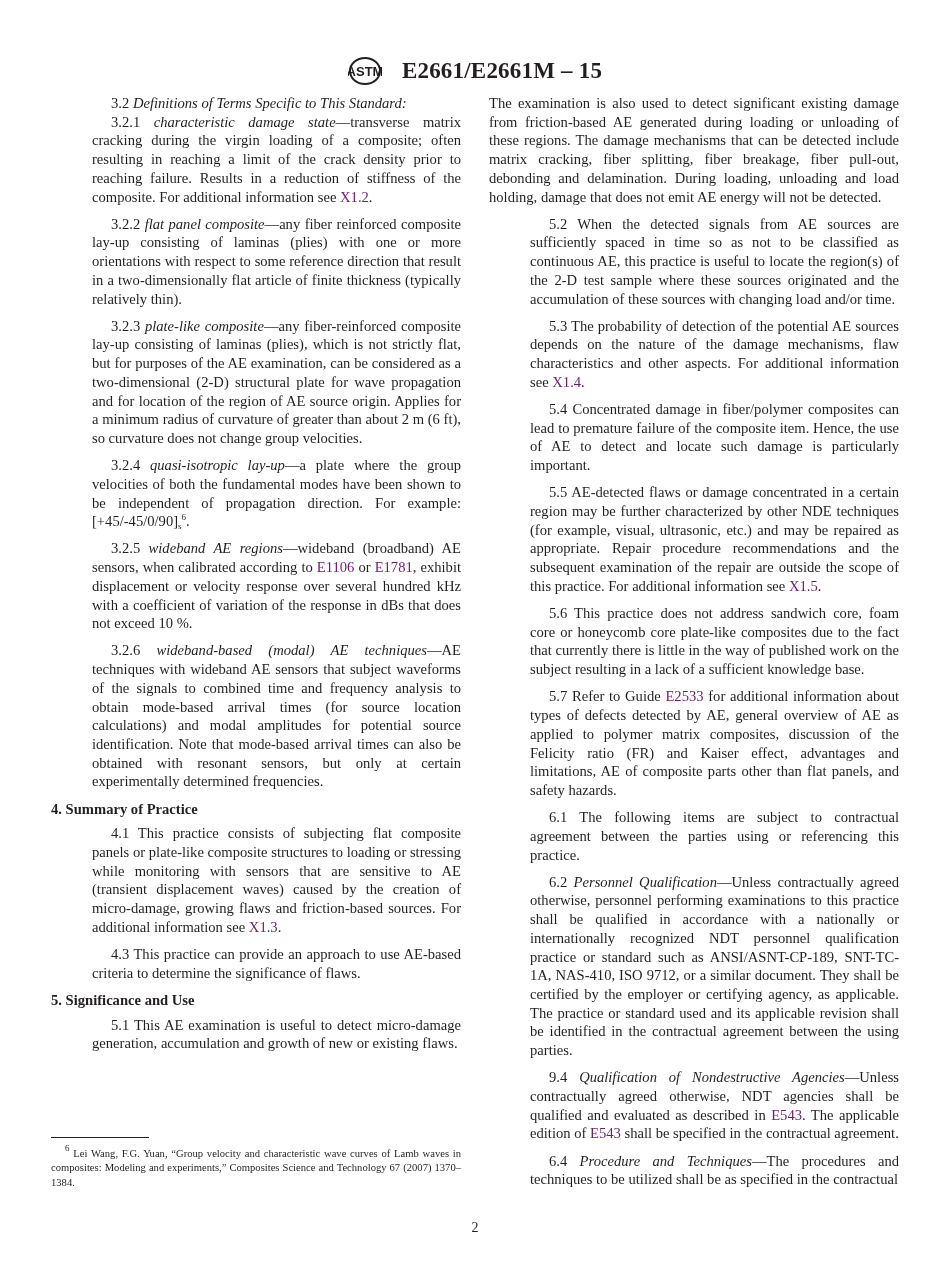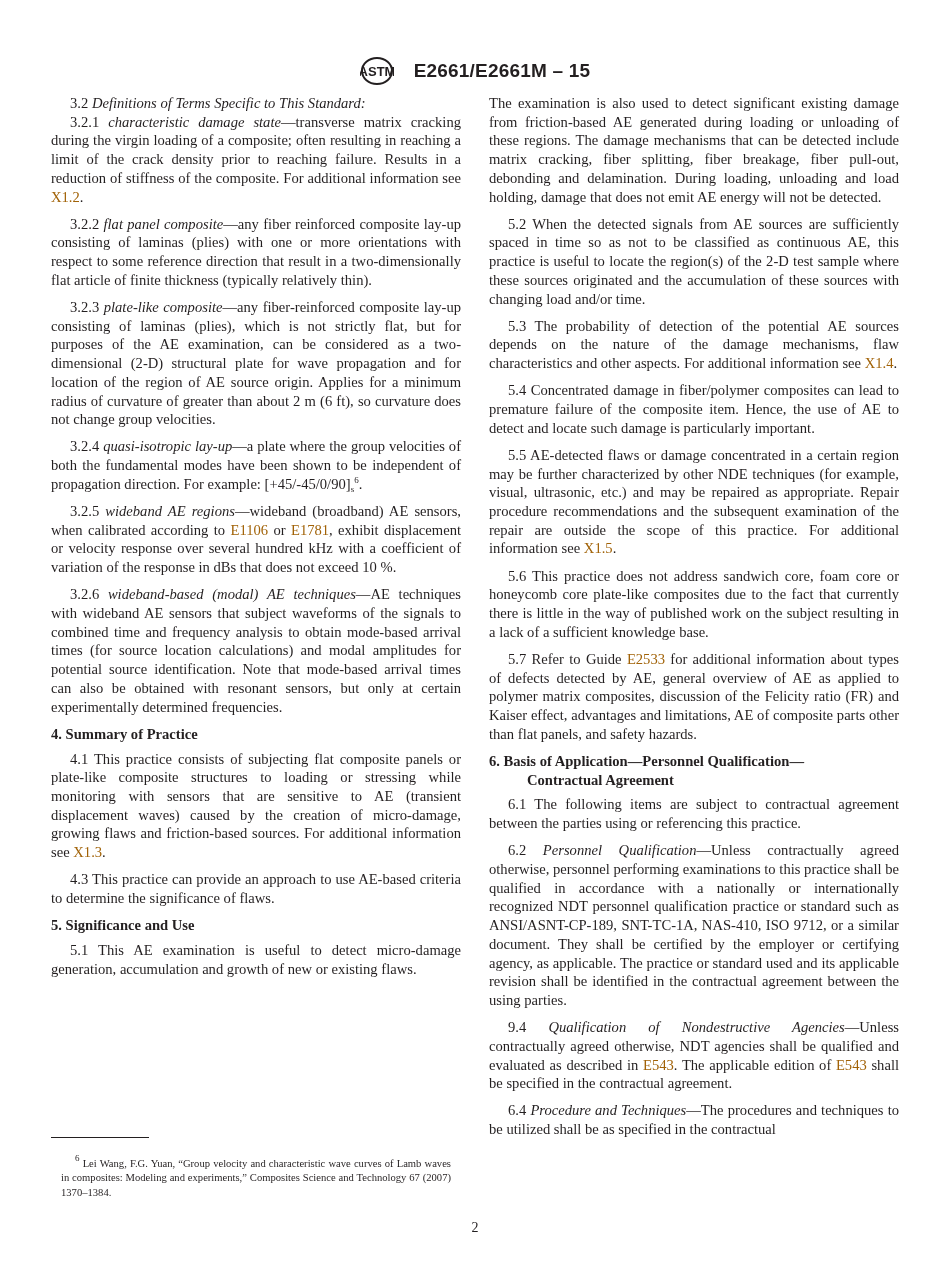--- a/index.html
+++ b/index.html
@@ -1,29 +1,29 @@
 <!DOCTYPE html>
 <html><head>
 <meta charset="utf-8">
 <style>
   html, body { margin:0; padding:0; background:#ffffff; }
   body { width:950px; height:1272px; position:relative; overflow:hidden;
          font-family:"Liberation Serif", "DejaVu Serif", serif; color:#231f20; }
   .header { position:absolute; top:56px; left:0; width:950px; text-align:center; }
   .header-inner { display:inline-flex; align-items:center; gap:20px; }
   .logo { width:34px; height:30px; position:relative; }
-  .doc-id { font-family:Liberation Sans, sans-serif; font-weight:bold; font-size:19px; letter-spacing:0.2px; }
+  .doc-id { font-family:Liberation Serif, serif; font-weight:bold; font-size:23px; letter-spacing:0.2px; }
   .col { position:absolute; top:94px; width:410px; font-size:14.6px; line-height:18.7px; }
   .col-left { left:51px; }
   .col-right { left:489px; }
   p { margin:0 0 8.5px 0; text-align:justify; hyphens:none; }
-  p.ind { text-indent:19px; }
+  p.ind { text-indent:19px;margin-left:41px; }
   .noind { text-indent:0; }
   .it { font-style:italic; }
-  .lnk { color:#a16207; cursor:pointer; }
+  .lnk { color:#701a75; cursor:pointer; }
   h3 { font-size:14.6px; font-weight:bold; margin:4px 0 6px 0; line-height:18.7px; }
   .h6 { padding-left:19px; text-indent:-19px; }
   sup { font-size:9px; line-height:0; vertical-align:6px; }
   sub { font-size:9px; line-height:0; vertical-align:-3px; }
   .fn-rule { position:absolute; top:1137px; left:51px; width:98px; border-top:1px solid #231f20; }
   .footnote { position:absolute; top:1147px; left:51px; width:410px; font-size:10.6px; line-height:14.3px; text-align:justify; }
   .footnote .ind { text-indent:14px; }
   .page-num { position:absolute; top:1220px; left:0; width:950px; text-align:center; font-size:14px; }
 </style>
 </head>
@@ -76,29 +76,28 @@
   <p class="ind"><span>5.3 The probability of detection of the potential AE sources depends on the nature of the damage mechanisms, flaw characteristics and other aspects. For additional information see </span><span class="lnk">X1.4</span><span>.</span></p>
 
   <p class="ind">5.4 Concentrated damage in fiber/polymer composites can lead to premature failure of the composite item. Hence, the use of AE to detect and locate such damage is particularly important.</p>
 
   <p class="ind"><span>5.5 AE-detected flaws or damage concentrated in a certain region may be further characterized by other NDE techniques (for example, visual, ultrasonic, etc.) and may be repaired as appropriate. Repair procedure recommendations and the subsequent examination of the repair are outside the scope of this practice. For additional information see </span><span class="lnk">X1.5</span><span>.</span></p>
 
   <p class="ind">5.6 This practice does not address sandwich core, foam core or honeycomb core plate-like composites due to the fact that currently there is little in the way of published work on the subject resulting in a lack of a sufficient knowledge base.</p>
 
   <p class="ind"><span>5.7 Refer to Guide </span><span class="lnk">E2533</span><span> for additional information about types of defects detected by AE, general overview of AE as applied to polymer matrix composites, discussion of the Felicity ratio (FR) and Kaiser effect, advantages and limitations, AE of composite parts other than flat panels, and safety hazards.</span></p>
 
-  <h3 class="h6"><span>6.  Basis of Application—Personnel Qualification—</span><br><span style="padding-left:19px">Contractual Agreement</span></h3>
 
   <p class="ind">6.1 The following items are subject to contractual agreement between the parties using or referencing this practice.</p>
 
   <p class="ind"><span>6.2 </span><span class="it">Personnel Qualification</span><span>—Unless contractually agreed otherwise, personnel performing examinations to this practice shall be qualified in accordance with a nationally or internationally recognized NDT personnel qualification practice or standard such as ANSI/ASNT-CP-189, SNT-TC-1A, NAS-410, ISO 9712, or a similar document. They shall be certified by the employer or certifying agency, as applicable. The practice or standard used and its applicable revision shall be identified in the contractual agreement between the using parties.</span></p>
 
   <p class="ind"><span>9.4 </span><span class="it">Qualification of Nondestructive Agencies</span><span>—Unless contractually agreed otherwise, NDT agencies shall be qualified and evaluated as described in </span><span class="lnk">E543</span><span>. The applicable edition of </span><span class="lnk">E543</span><span> shall be specified in the contractual agreement.</span></p>
 
   <p class="ind"><span>6.4 </span><span class="it">Procedure and Techniques</span><span>—The procedures and techniques to be utilized shall be as specified in the contractual</span></p>
 </div>
 
 <div class="fn-rule"></div>
 <div class="footnote">
-  <p class="ind" style="margin:10px"><sup>6</sup><span> Lei Wang, F.G. Yuan, “Group velocity and characteristic wave curves of Lamb waves in composites: Modeling and experiments,” Composites Science and Technology 67 (2007) 1370–1384.</span></p>
+  <p class="ind" style="margin:0"><sup>6</sup><span> Lei Wang, F.G. Yuan, “Group velocity and characteristic wave curves of Lamb waves in composites: Modeling and experiments,” Composites Science and Technology 67 (2007) 1370–1384.</span></p>
 </div>
 
 <div class="page-num">2</div>
 
 </body></html>

